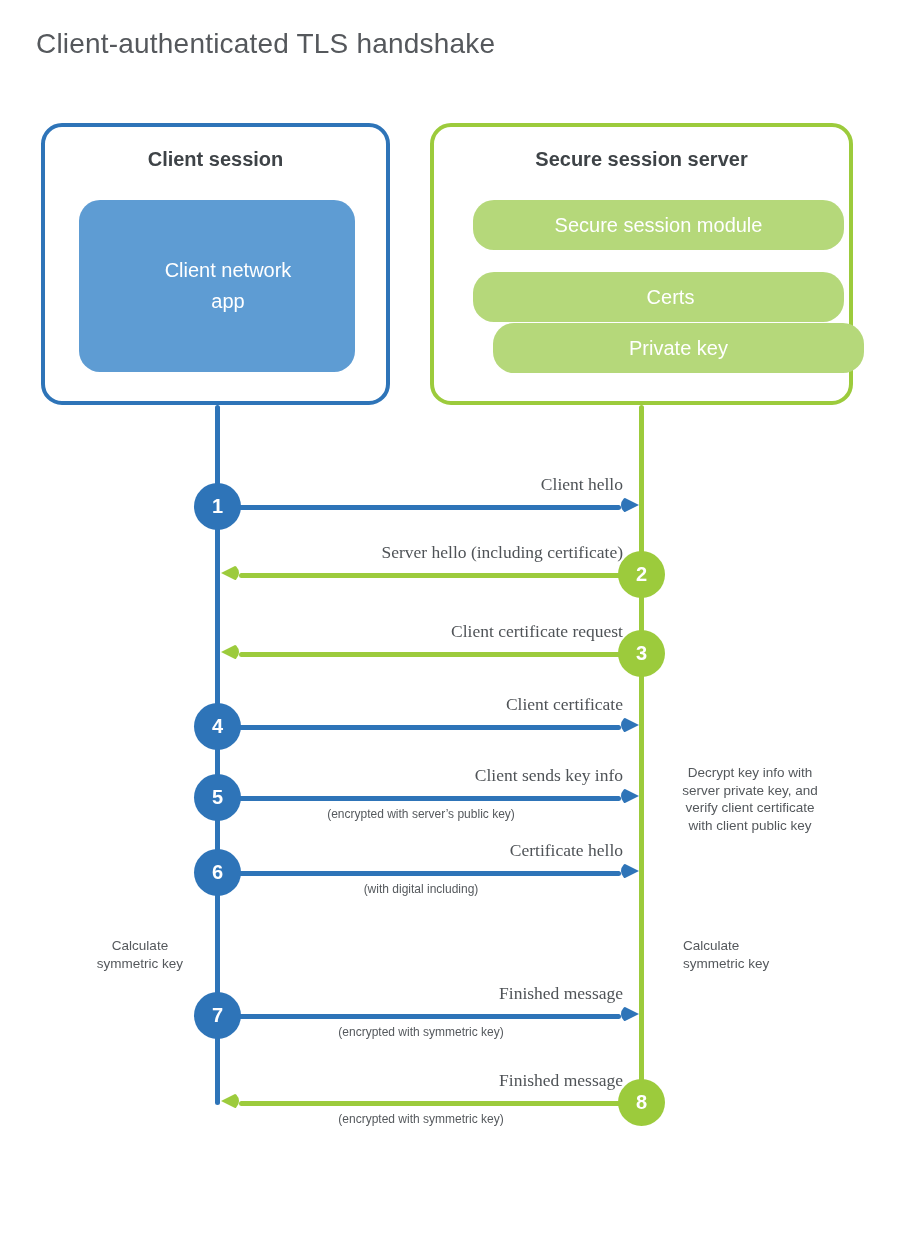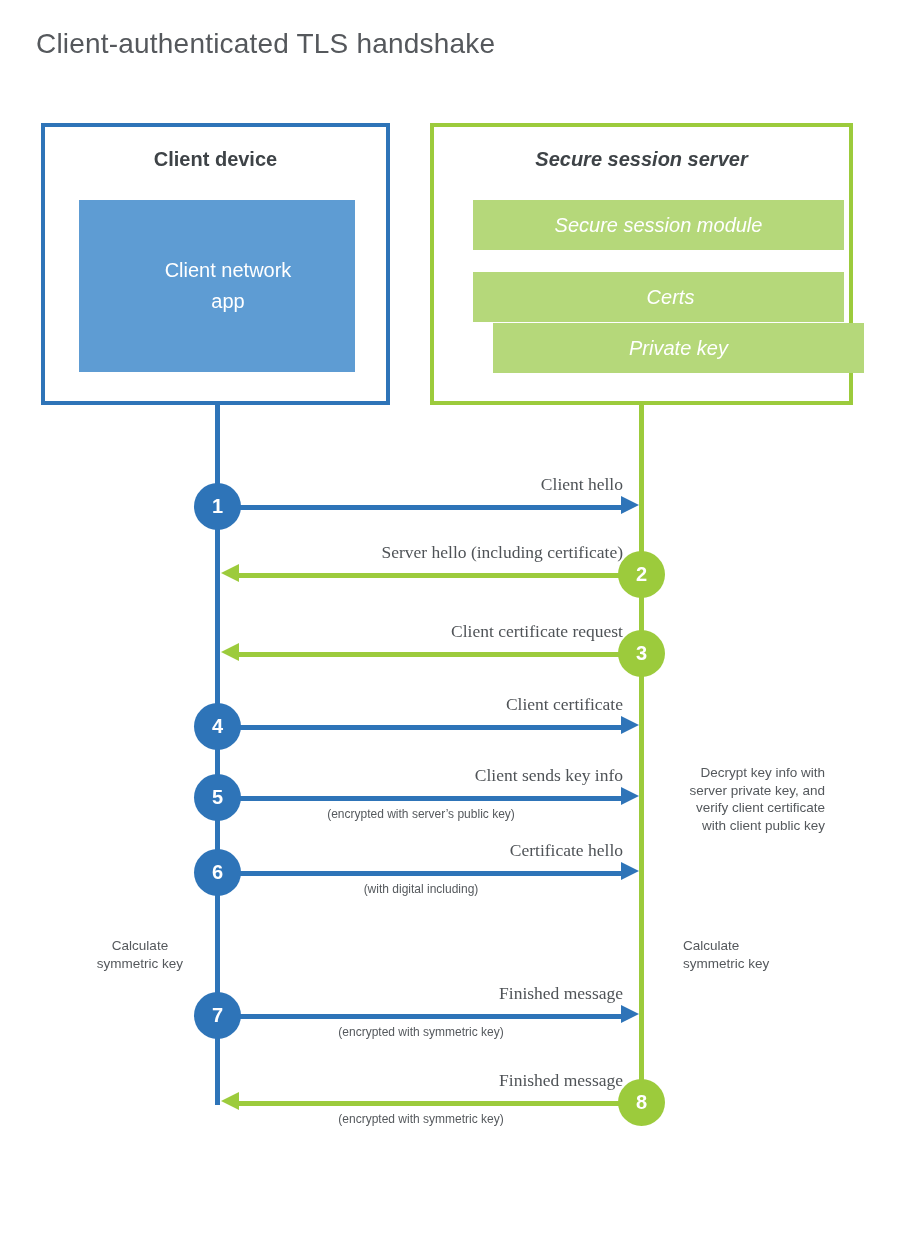--- a/index.html
+++ b/index.html
@@ -4,34 +4,34 @@
 <style>
   :root{
     --blue:#2E74B8;
     --blue-fill:#5E9CD3;
     --green:#9CCB3C;
     --green-fill:#B5D87A;
     --ink:#4F5357;
     --ink-soft:#55595D;
     --heading:#3E4347;
   }
-  *{margin:0;padding:0;box-sizing:border-box;}
+  *{margin:0;padding:0;box-sizing:border-box;border-radius:21px;}
   html,body{background:#fff;}
   body{font-family:"Liberation Sans",sans-serif;}
   .canvas{position:relative;width:900px;height:1256px;background:#fff;overflow:hidden;}
 
   .page-title{
     position:absolute;left:36px;top:28px;
     font-size:28px;font-weight:300;color:#55585C;letter-spacing:.2px;
   }
 
   
   .actor{position:absolute;top:123px;height:282px;background:#fff;}
   .actor.client{left:41px;width:349px;border:4px solid var(--blue);}
-  .actor.server{left:430px;width:423px;border:4px solid var(--green);font-style:italic;}
+  .actor.server{left:430px;width:423px;border:4px solid var(--green);}
   .actor .box-title{
     position:absolute;top:21px;left:0;width:100%;
     text-align:center;font-size:20px;font-weight:bold;color:var(--heading);
   }
   .client-app{
     position:absolute;left:34px;top:73px;width:276px;height:172px;
     background:var(--blue-fill);
     display:flex;align-items:center;justify-content:center;text-align:center;
     color:#fff;font-size:20px;line-height:1.55;white-space:pre-line;padding-left:22px;
   }
@@ -73,33 +73,33 @@
   .msg .sub{
     position:absolute;left:219px;width:404px;top:9px;
     text-align:center;font-size:12px;color:var(--ink-soft);
   }
 
   
   .note{
     position:absolute;font-size:13.5px;line-height:17.5px;color:#54585C;
     white-space:pre-line;
   }
-  .note.decrypt{left:645px;top:764px;width:180px;text-align:right;}
+  .note.decrypt{left:660px;top:764px;width:180px;text-align:center;}
   .note.calc-left{left:70px;top:937px;width:140px;text-align:center;}
   .note.calc-right{left:683px;top:937px;width:140px;text-align:left;}
 </style>
 </head>
 <body>
 
 <div class="canvas">
 
   <div class="page-title">Client-authenticated TLS handshake</div>
 
   <div class="actor client">
-    <div class="box-title">Client device</div>
+    <div class="box-title">Client session</div>
     <div class="client-app">Client network
 app</div>
   </div>
 
   <div class="actor server">
     <div class="box-title">Secure session server</div>
     <div class="server-bar b0">Secure session module</div>
     <div class="server-bar b1">Certs</div>
     <div class="server-bar b2">Private key</div>
   </div>

